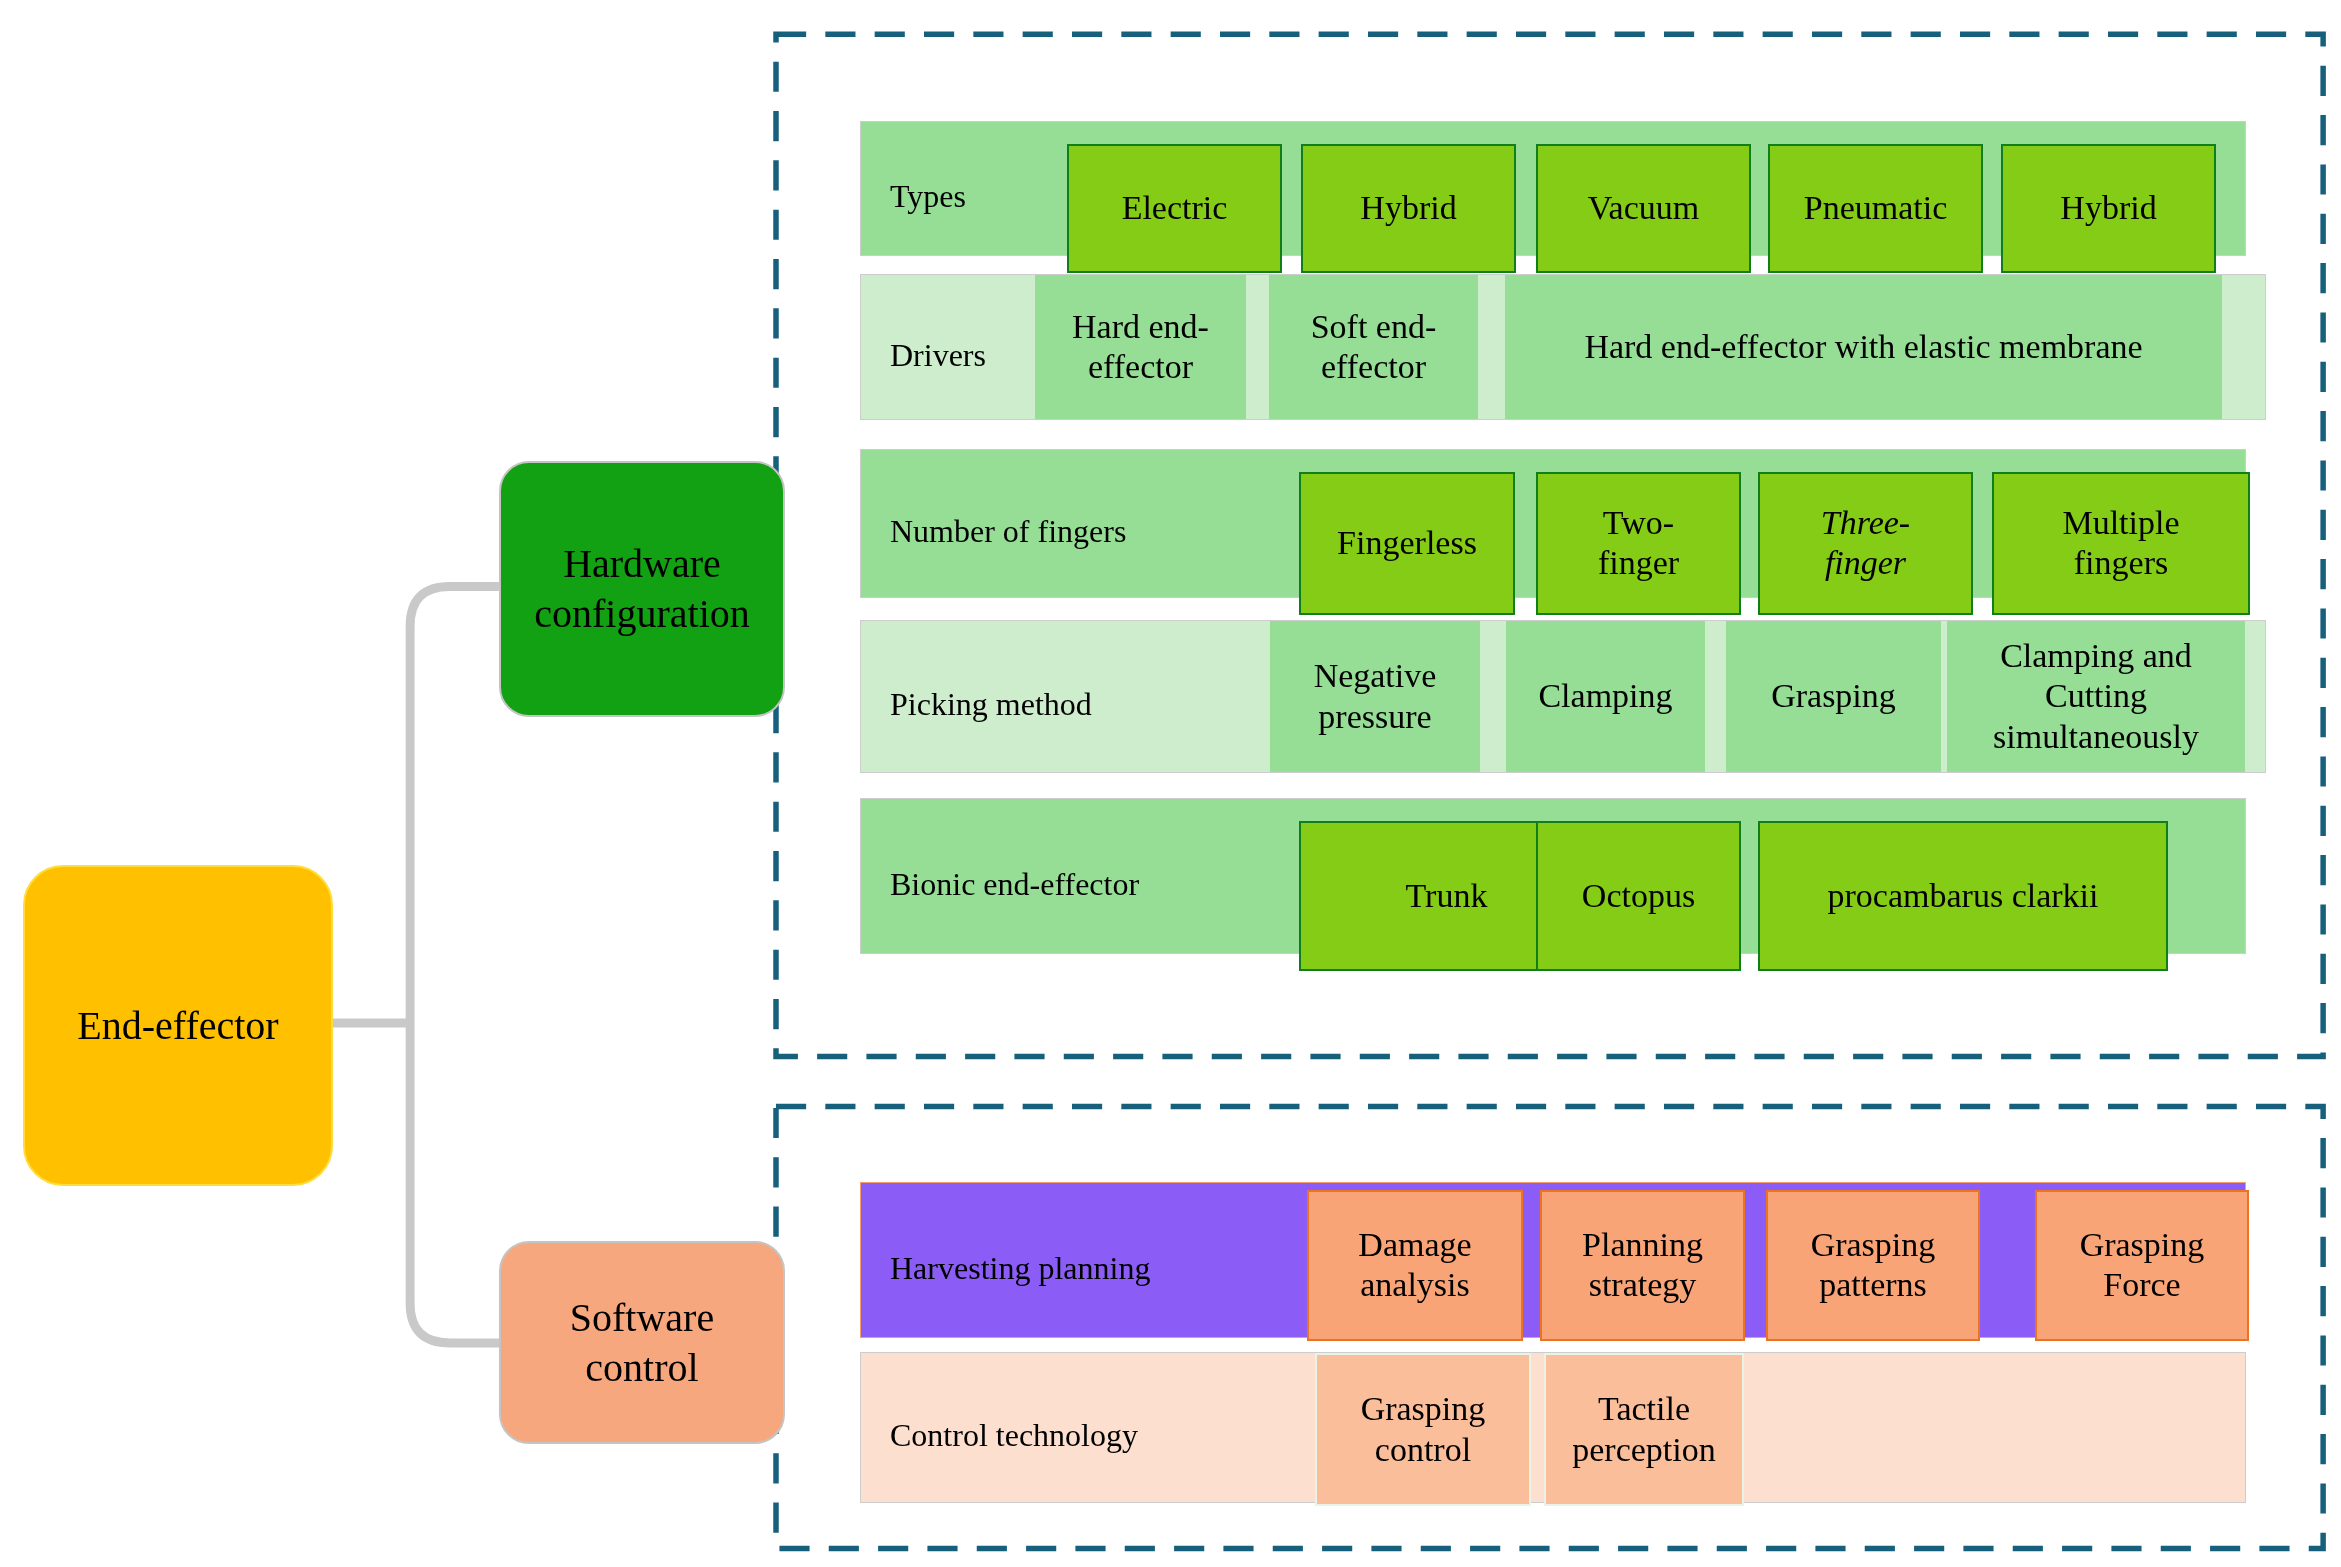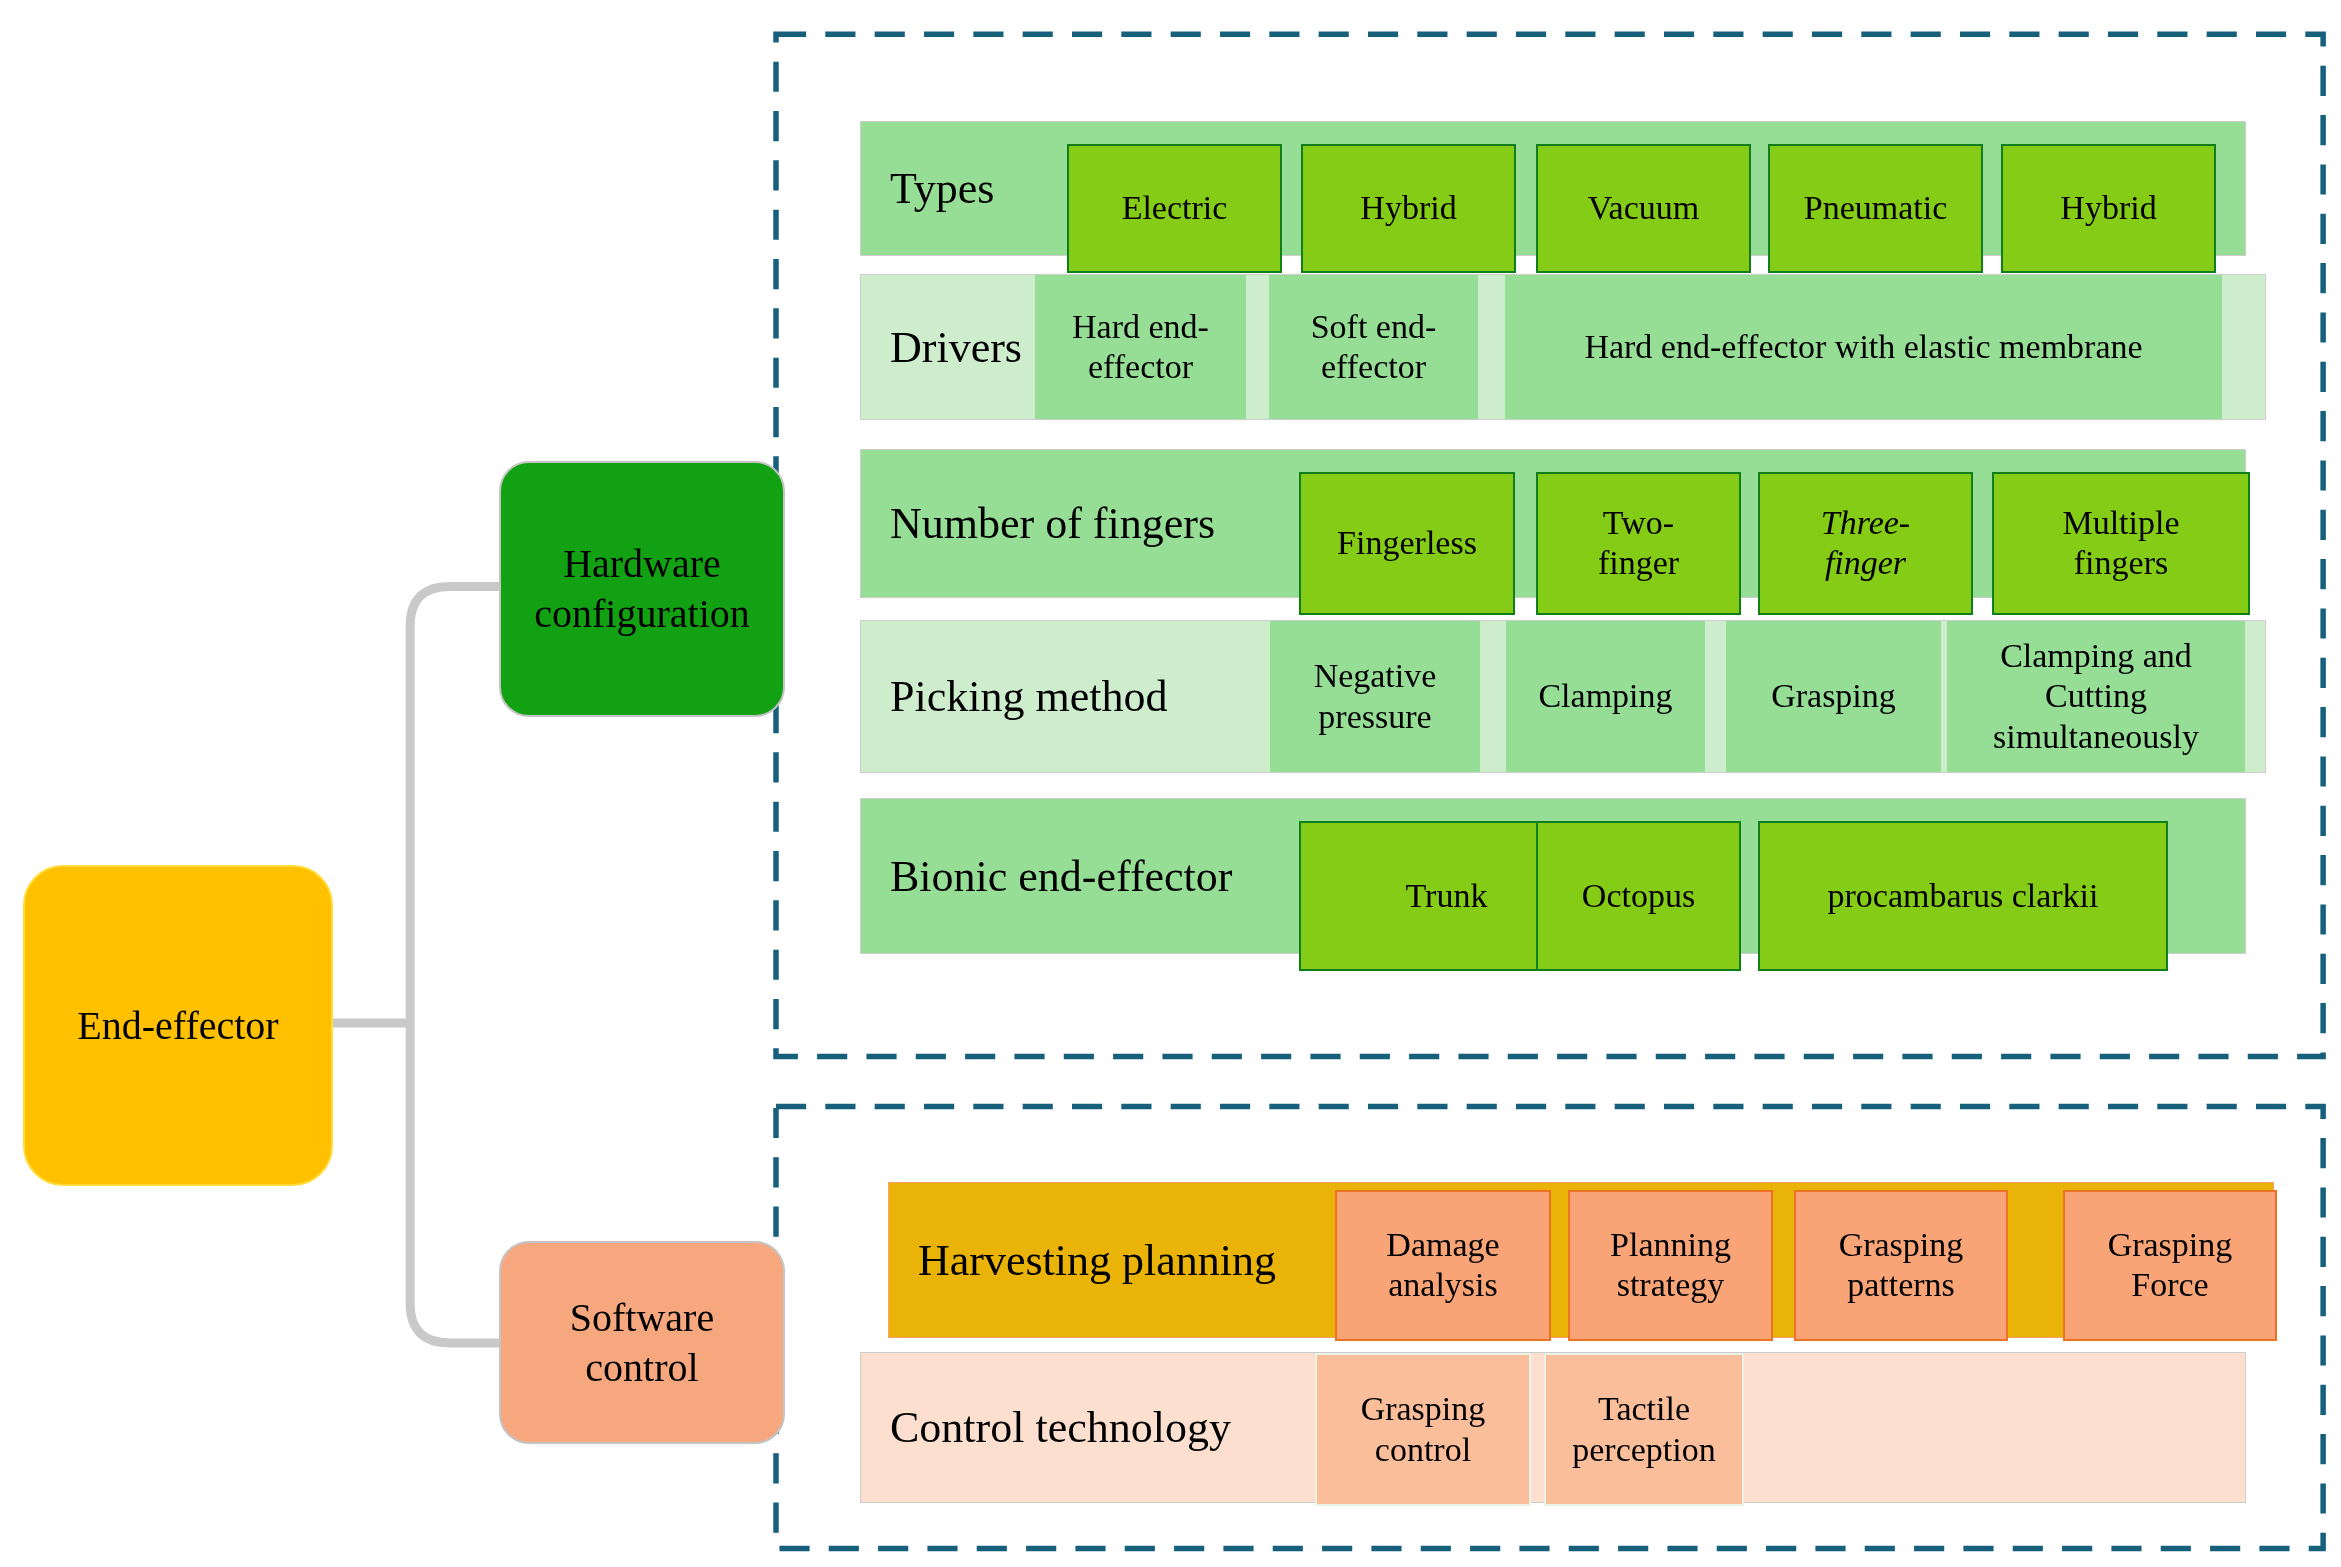--- a/index.html
+++ b/index.html
@@ -12,25 +12,25 @@
   .node-root{left:23px;top:865px;width:306px;height:317px;background:#FFC000;
              border:2.7px solid #FFDD3C;border-radius:40px;}
   .node-hw{left:499px;top:461px;width:282px;height:252px;background:#12A112;
            border:2.1px solid #C4C4C4;border-radius:30px;}
   .node-sw{left:499px;top:1241px;width:282px;height:199px;background:#F7A77E;
            border:2.1px solid #C4C4C4;border-radius:30px;}
   .node span{display:block;max-width:88%;}
 
   .row{position:absolute;left:860px;width:1384px;display:block;}
   .row-inner{position:absolute;inset:0;}
-  .row-label{position:absolute;left:29px;top:0;height:100%;display:flex;align-items:center;
-             font-size:44px;white-space:nowrap;}
+  .row-label{position:absolute;left:29px;top:8px;height:100%;display:flex;align-items:center;
+             font-size:32px;white-space:nowrap;}
   .row-green-dark{background:#96DE96;border:1.4px solid #CDCDCD;}
   .row-green-light{background:#CDEDCD;border:1.4px solid #CDCDCD;padding-left:20px;}
-  .row-orange-dark{background:#eab308;border:1.4px solid #F5A06A;margin-left:28px;}
+  .row-orange-dark{background:#8b5cf6;border:1.4px solid #F5A06A;}
   .row-orange-light{background:#FCDFCE;border:1.4px solid #CDCDCD;}
 
   .cell{position:absolute;display:flex;align-items:center;justify-content:center;
         text-align:center;font-size:34px;line-height:1.18;}
   .cell span{display:inline-block;max-width:78%;}
   .cell span.one-line{max-width:96%;white-space:nowrap;}
   .cell span.tight{max-width:46%;}
   .cell-bright-green{background:#84cc16;border:2.1px solid #0F7E1B;top:22px;height:calc(100% - 8.2px);margin-left:32px;}
   .cell-mid-green{background:#96DE96;top:0;height:100%;}
   .cell-bright-orange{background:#F9A477;border:2.7px solid #EB7323;top:6.9px;height:calc(100% - 6.9px);}

